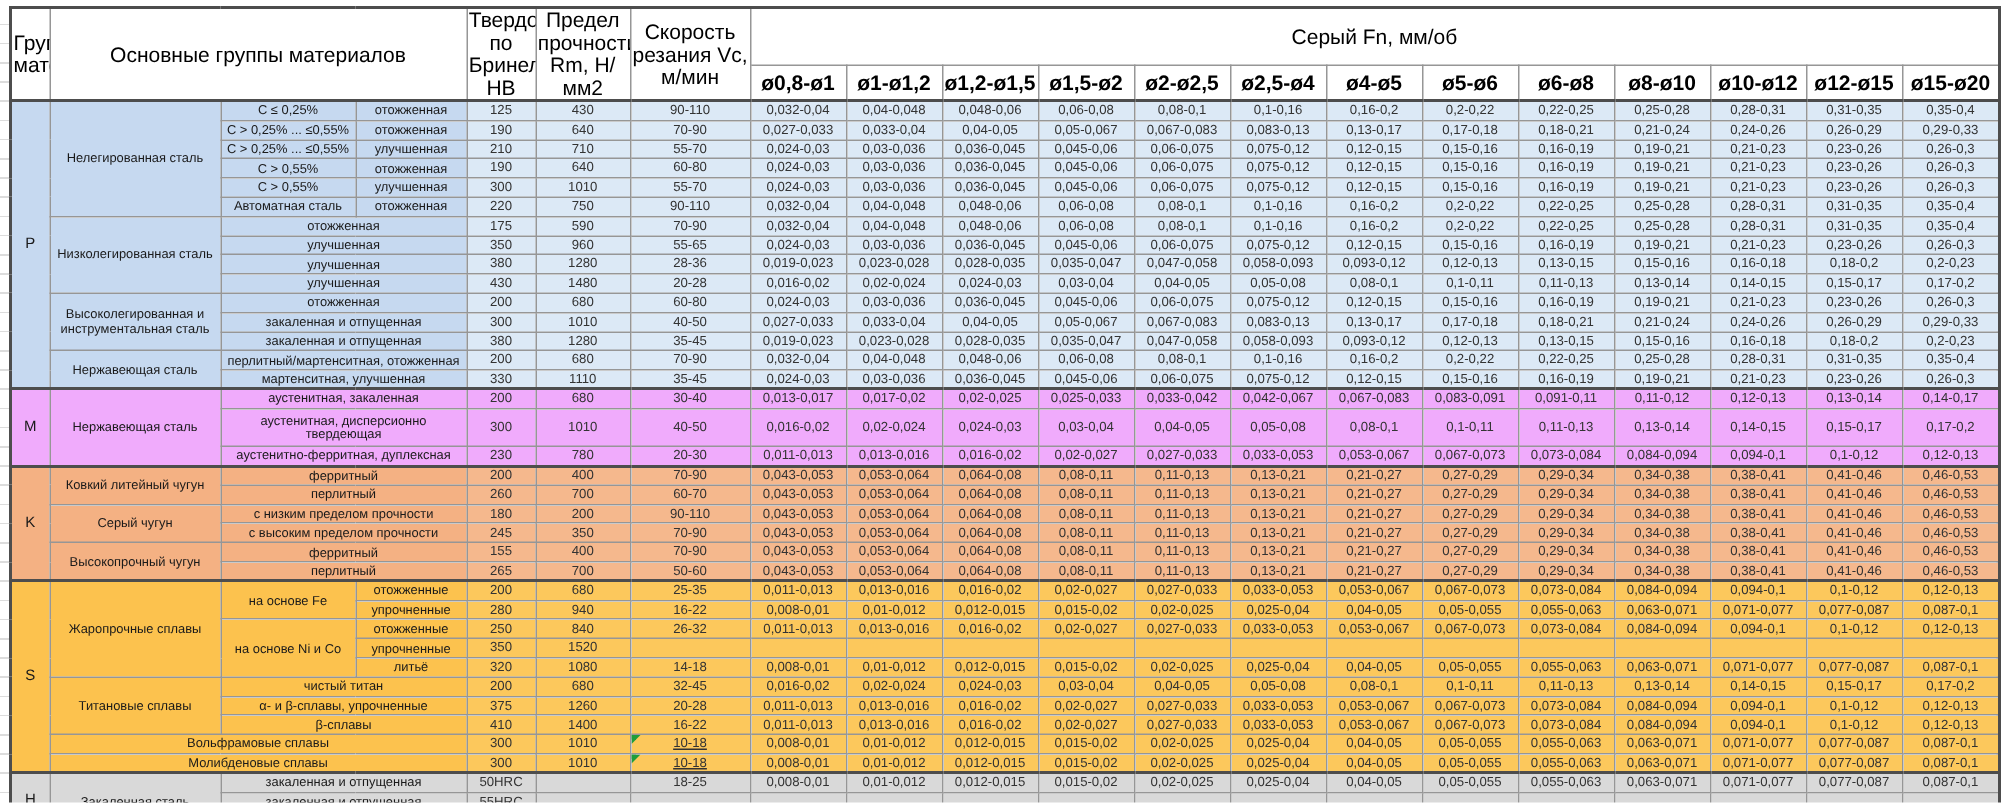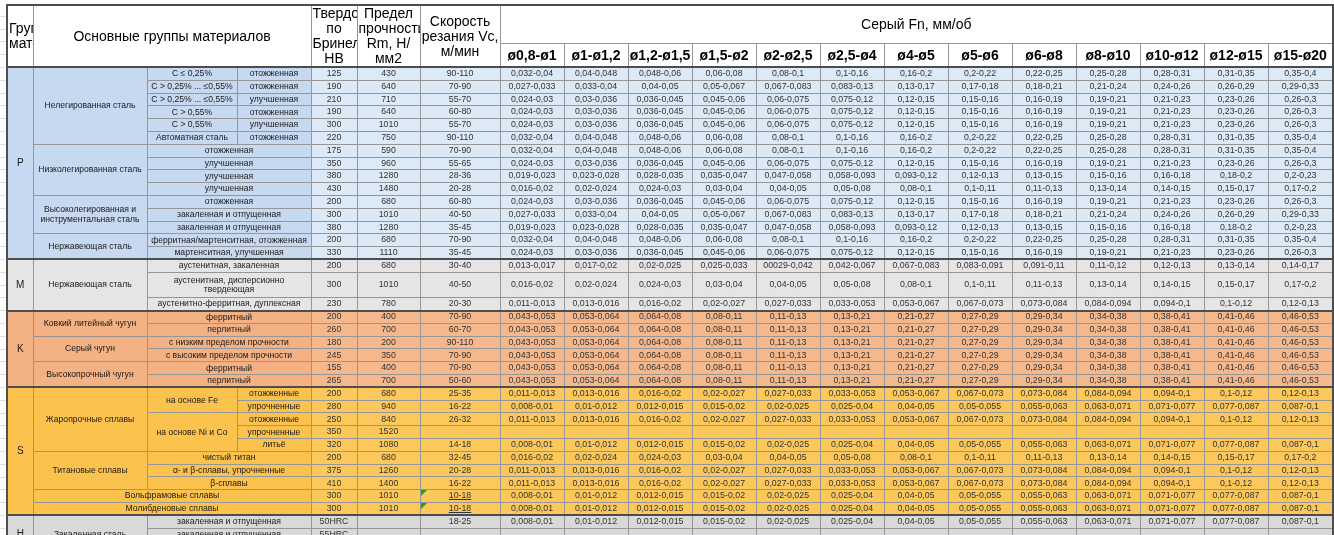--- a/index.html
+++ b/index.html
@@ -19,21 +19,21 @@
   thead tr.r2 td{font-weight:bold;border-bottom:1.5px solid #5a5a5a;}
   tbody tr{height:12.8px;}
   tbody tr.h2{height:25.6px;margin-top:20px;}
   tr.secb td{border-top:2px solid #4d4d4d;}
   td.lbl{font-size:8.6px;}
   td.grp{font-size:10px;}
   td.num{color:#333;}
   
   .sec-p td.lbl,.sec-p td.grp{background:#c6d9f0;}
   .sec-p td.num{background:#dce9f6;}
-  .sec-m td.lbl,.sec-m td.grp,.sec-m td.num{background:#e5e5e5;}
+  .sec-m td.lbl,.sec-m td.grp,.sec-m td.num{background:#f0abfc;}
   .sec-k td.lbl,.sec-k td.grp{background:#f4b183;}
   .sec-k td.num{background:#f5b88d;}
   .sec-s td.lbl,.sec-s td.grp{background:#fcc24e;}
   .sec-s td.num{background:#fcc85c;}
   .sec-hh td.lbl,.sec-hh td.grp,.sec-hh td.num{background:#d9d9d9;}
   td.note{position:relative;text-decoration:underline;}
   td.note::before{content:"";position:absolute;left:0;top:0;width:0;height:0;
       border:3px solid transparent;border-top-color:#1f9d3a;border-left-color:#1f9d3a;}
 </style>
 </head>
@@ -344,21 +344,21 @@
           <td class="num">0,093-0,12</td>
           <td class="num">0,12-0,13</td>
           <td class="num">0,13-0,15</td>
           <td class="num">0,15-0,16</td>
           <td class="num">0,16-0,18</td>
           <td class="num">0,18-0,2</td>
           <td class="num">0,2-0,23</td>
         </tr>
         <tr class="sec-p">
           <td rowspan="2" class="lbl">Нержавеющая сталь</td>
-          <td colspan="2" class="lbl">ферритная/мартенситная, отожженная</td>
+          <td colspan="2" class="lbl">перлитный/мартенситная, отожженная</td>
           <td class="num">200</td>
           <td class="num">680</td>
           <td class="num">70-90</td>
           <td class="num">0,032-0,04</td>
           <td class="num">0,04-0,048</td>
           <td class="num">0,048-0,06</td>
           <td class="num">0,06-0,08</td>
           <td class="num">0,08-0,1</td>
           <td class="num">0,1-0,16</td>
           <td class="num">0,16-0,2</td>
@@ -392,21 +392,21 @@
           <td rowspan="3" class="lbl grp">M</td>
           <td rowspan="3" class="lbl">Нержавеющая сталь</td>
           <td colspan="2" class="lbl">аустенитная, закаленная</td>
           <td class="num">200</td>
           <td class="num">680</td>
           <td class="num">30-40</td>
           <td class="num">0,013-0,017</td>
           <td class="num">0,017-0,02</td>
           <td class="num">0,02-0,025</td>
           <td class="num">0,025-0,033</td>
-          <td class="num">00029-0,042</td>
+          <td class="num">0,033-0,042</td>
           <td class="num">0,042-0,067</td>
           <td class="num">0,067-0,083</td>
           <td class="num">0,083-0,091</td>
           <td class="num">0,091-0,11</td>
           <td class="num">0,11-0,12</td>
           <td class="num">0,12-0,13</td>
           <td class="num">0,13-0,14</td>
           <td class="num">0,14-0,17</td>
         </tr>
         <tr class="sec-m h2">

